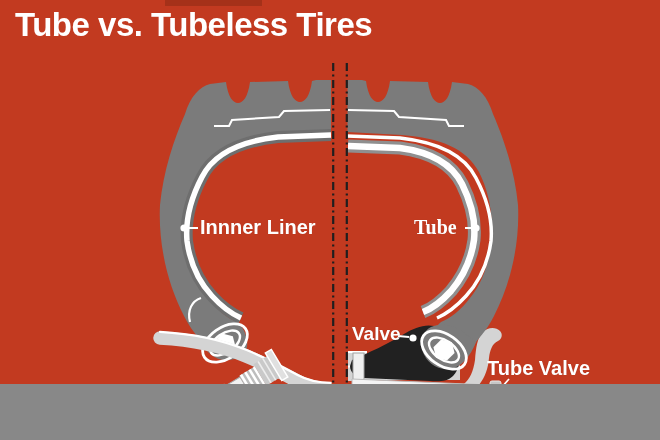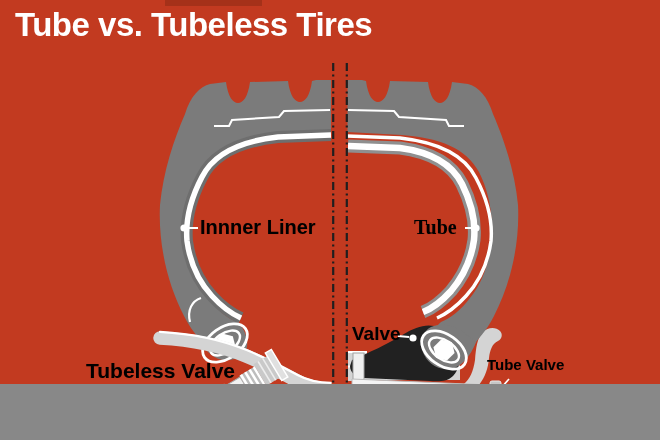--- a/index.html
+++ b/index.html
@@ -3,34 +3,34 @@
 <meta charset="utf-8">
 <style>
   html,body{margin:0;padding:0;background:#888;}
   .stage{
     position:relative;width:660px;height:384px;overflow:hidden;
     background:#C23A20;
     font-family:"Liberation Sans", sans-serif;
   }
   .stage svg{position:absolute;left:0;top:0;}
   .lbl{
-    position:absolute;color:#000000;font-weight:bold;white-space:nowrap;
+    position:absolute;color:#ffffff;font-weight:bold;white-space:nowrap;
     text-shadow:0 0 1px rgba(0,0,0,0.15);
     letter-spacing:0px;line-height:1.1;
   }
   #title{
     position:absolute;left:15px;top:6px;font-size:33px;font-weight:bold;
     color:#FFFFFF;letter-spacing:-0.5px;white-space:nowrap;
     font-family:"Liberation Sans", sans-serif;
   }
   #lbl-liner{left:200px;top:216px;font-size:20px;}
   #lbl-tube{left:414px;top:216px;font-size:20px;font-family:Liberation Serif, serif;}
   #lbl-flap{left:352px;top:324px;font-size:19px;}
   #lbl-tubeless-valve{left:86px;top:359px;font-size:21px;}
-  #lbl-tube-valve{left:487px;top:357px;font-size:15px;}
+  #lbl-tube-valve{left:487px;top:357px;font-size:20px;}
   .artifact{position:absolute;left:165px;top:0;width:97px;height:6px;background:#A53119;}
 </style>
 </head>
 <body>
 
 <div class="stage">
 
   <div class="artifact"></div>
 
   <div id="title">Tube vs. Tubeless Tires</div>
@@ -207,16 +207,15 @@
       <circle cx="201" cy="410" r="4" stroke="none"></circle>
 
       <line x1="509" y1="379" x2="502" y2="387" stroke-width="1.7"></line>
       <circle cx="499" cy="389" r="4" stroke="none"></circle>
     </g>
   </svg>
 
   <div class="lbl" id="lbl-liner">Innner Liner</div>
   <div class="lbl" id="lbl-tube">Tube</div>
   <div class="lbl" id="lbl-flap">Valve</div>
-  <div class="lbl" id="lbl-tubeless-valve">Tubeless Valve</div>
   <div class="lbl" id="lbl-tube-valve">Tube Valve</div>
 
 </div>
 
 </body></html>

